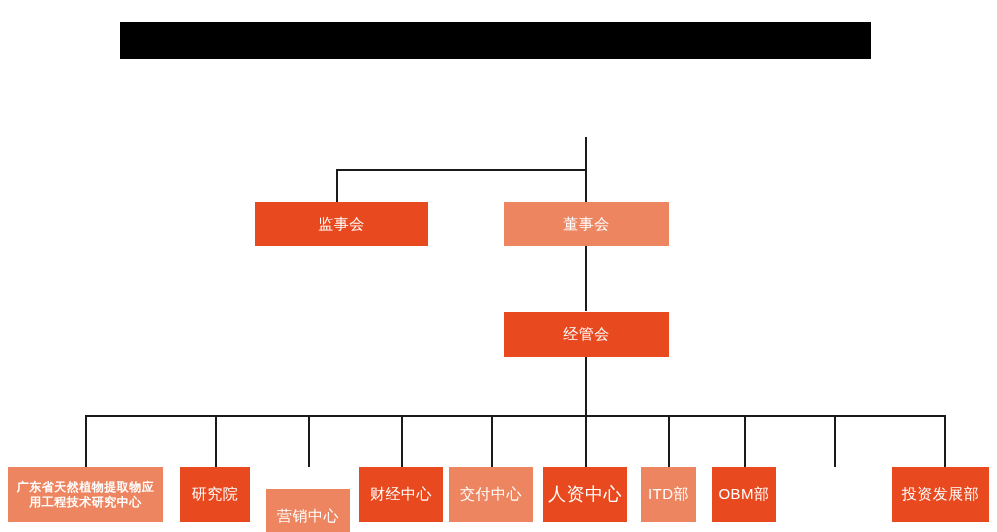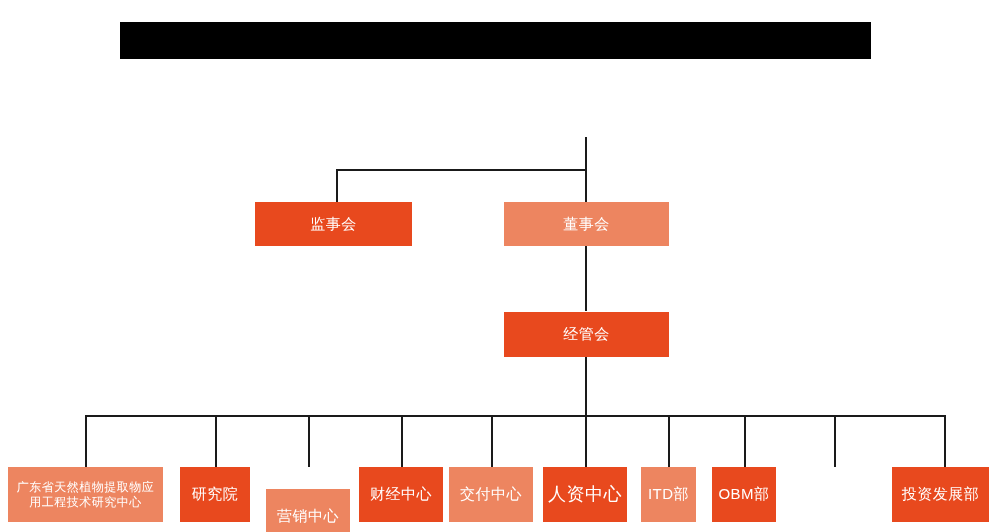--- a/index.html
+++ b/index.html
@@ -74,33 +74,33 @@
   <div class="line v" style="left:308px; top:415px; height:52px;"></div>
   <div class="line v" style="left:401px; top:415px; height:52px;"></div>
   <div class="line v" style="left:491px; top:415px; height:52px;"></div>
   <div class="line v" style="left:585px; top:415px; height:52px;"></div>
   <div class="line v" style="left:668px; top:415px; height:52px;"></div>
   <div class="line v" style="left:744px; top:415px; height:52px;"></div>
   <div class="line v" style="left:834px; top:415px; height:52px;"></div>
   <div class="line v" style="left:944px; top:415px; height:52px;"></div>
 
 
-  <div class="node dark" style="left:255px; top:202px; width:157px; height:44px; font-size:15px;">
+  <div class="node dark" style="left:255px; top:202px; width:173px; height:44px; font-size:15px;">
     <span class="label">监事会</span>
   </div>
 
   <div class="node light" style="left:504px; top:202px; width:165px; height:44px; font-size:15px;">
     <span class="label">董事会</span>
   </div>
 
   <div class="node dark" style="left:504px; top:312px; width:165px; height:45px; font-size:15px;">
     <span class="label">经管会</span>
   </div>
 
-  <div class="node light" style="left:8px; top:467px; width:155px; height:55px; font-size:12px;">
+  <div class="node light" style="left:8px; top:467px; width:155px; height:55px; font-size:12px;font-weight:bold;">
     <span class="label">广东省天然植物提取物应用工程技术研究中心</span>
   </div>
 
   <div class="node dark" style="left:180px; top:467px; width:70px; height:55px; font-size:15px;">
     <span class="label">研究院</span>
   </div>
 
   <div class="node light" style="left:266px; top:489px; width:84px; height:55px; font-size:15px;">
     <span class="label">营销中心</span>
   </div>

